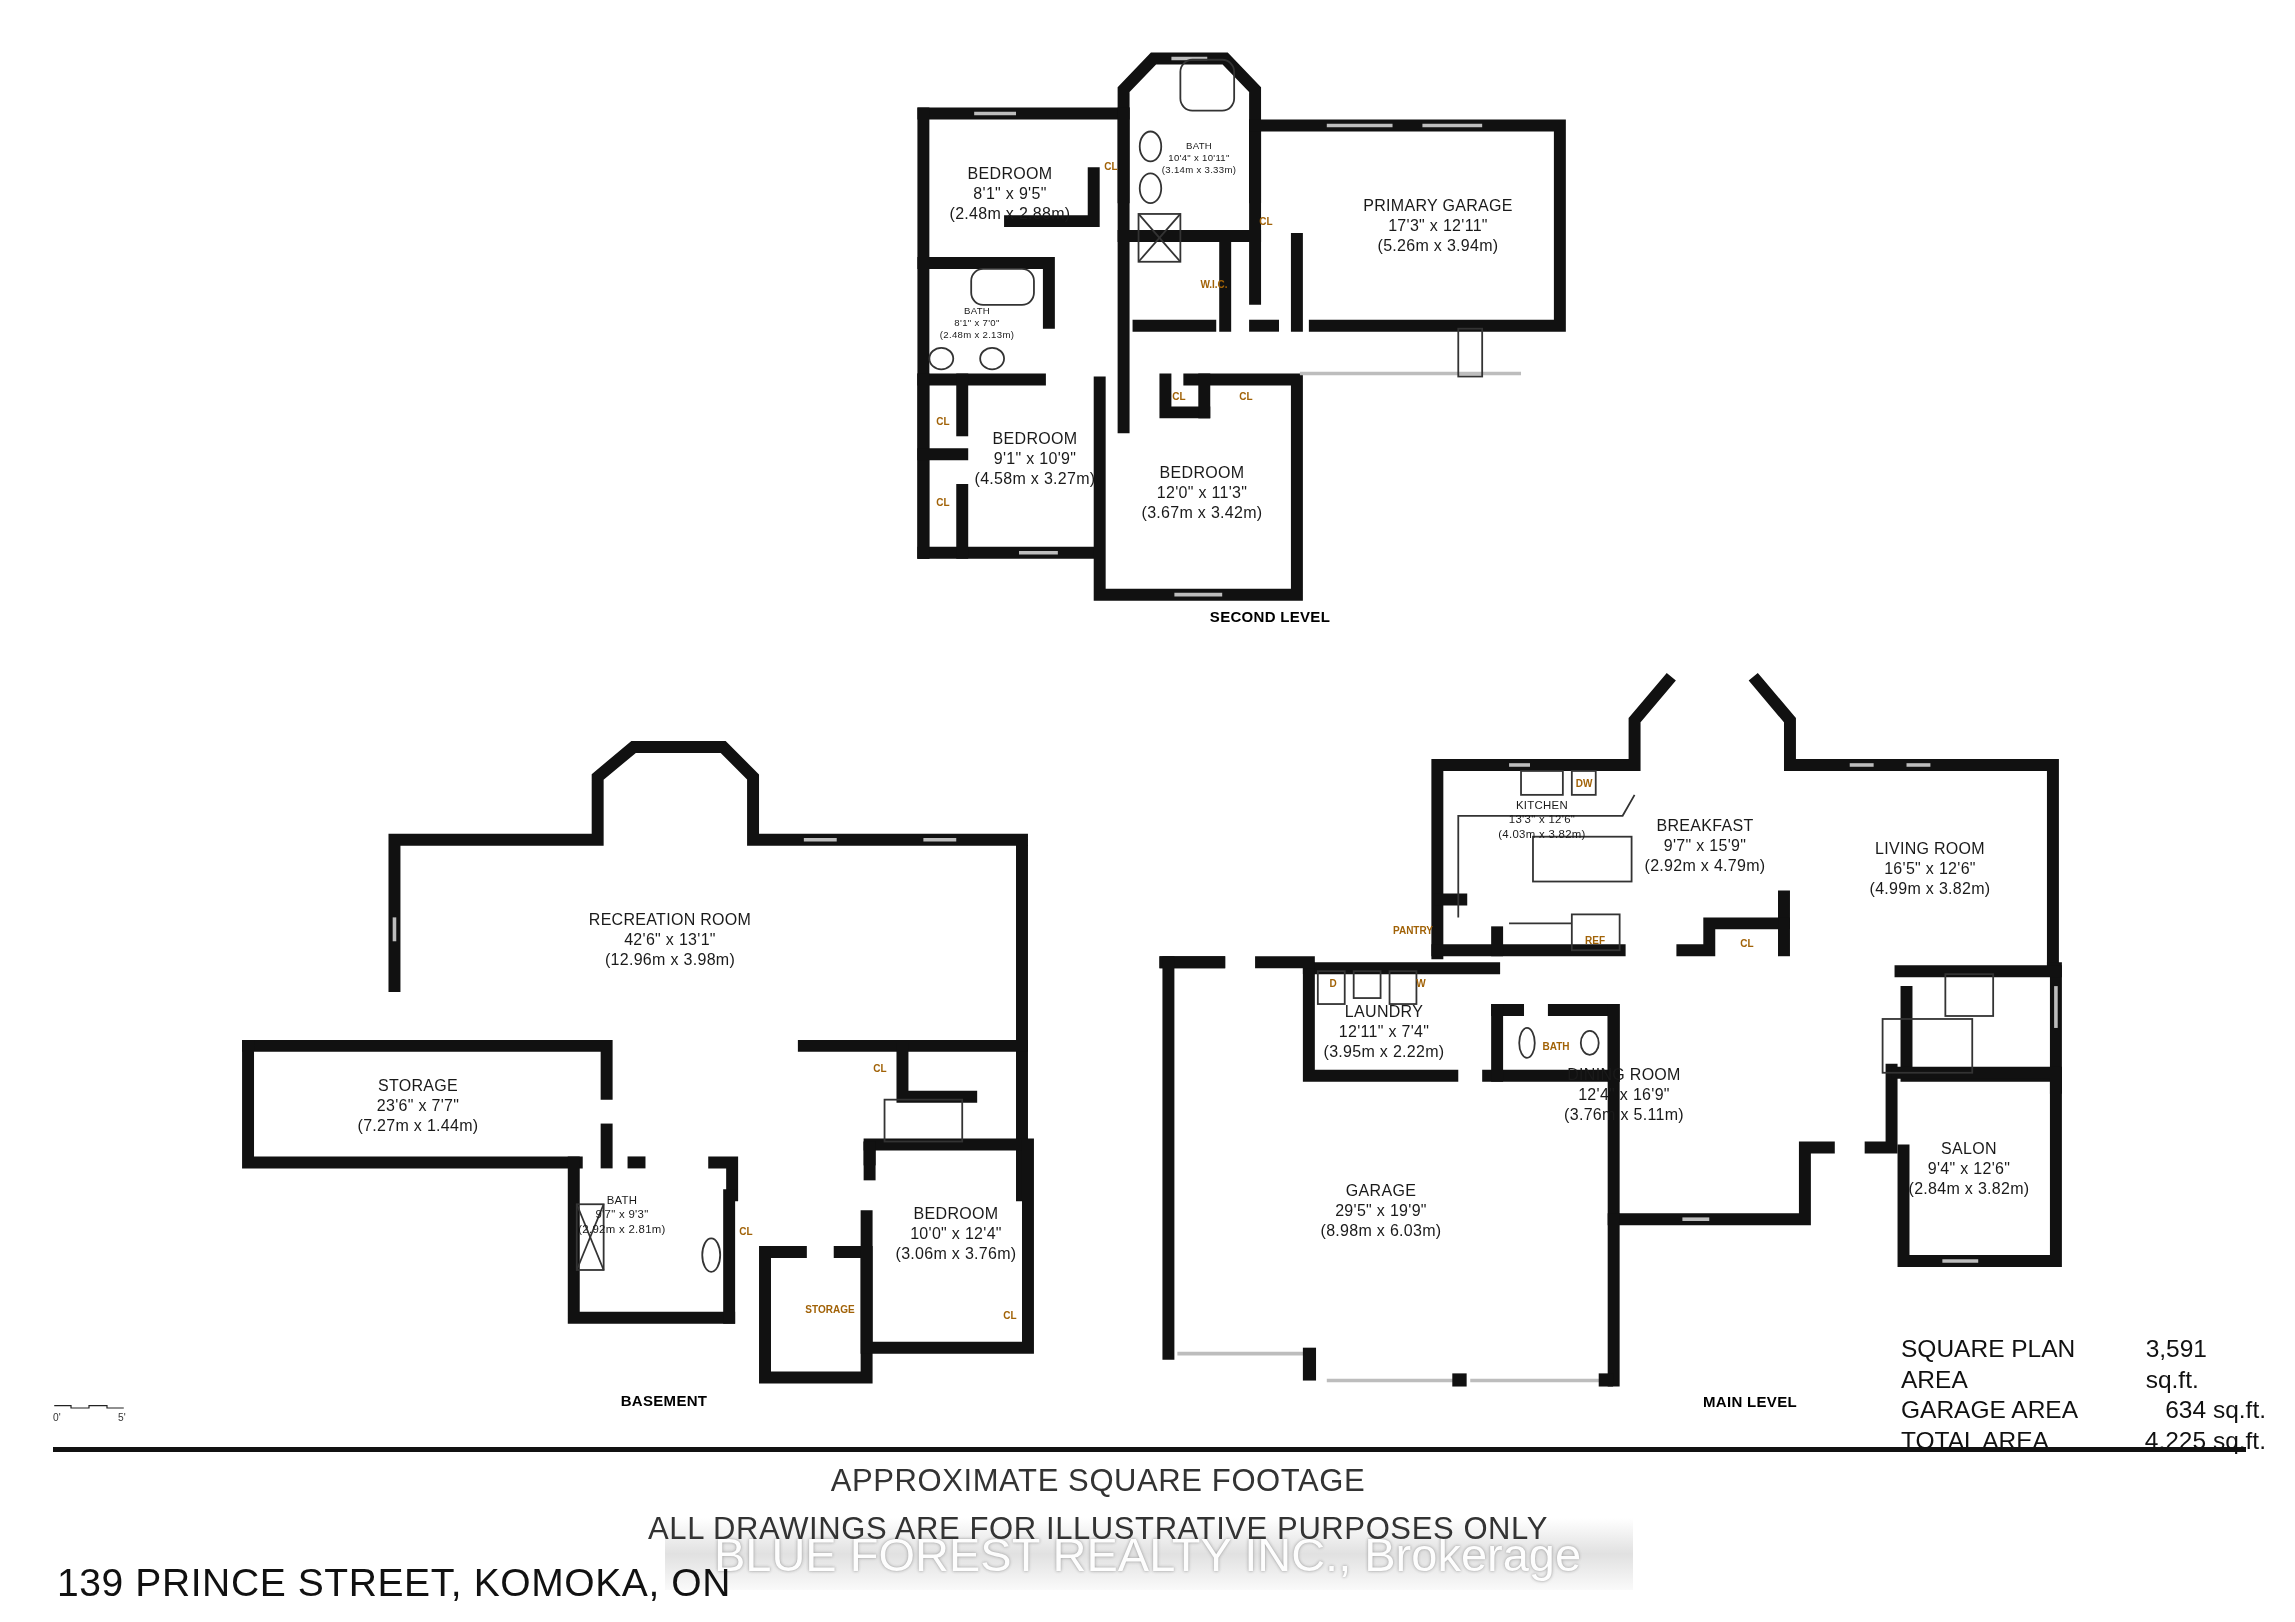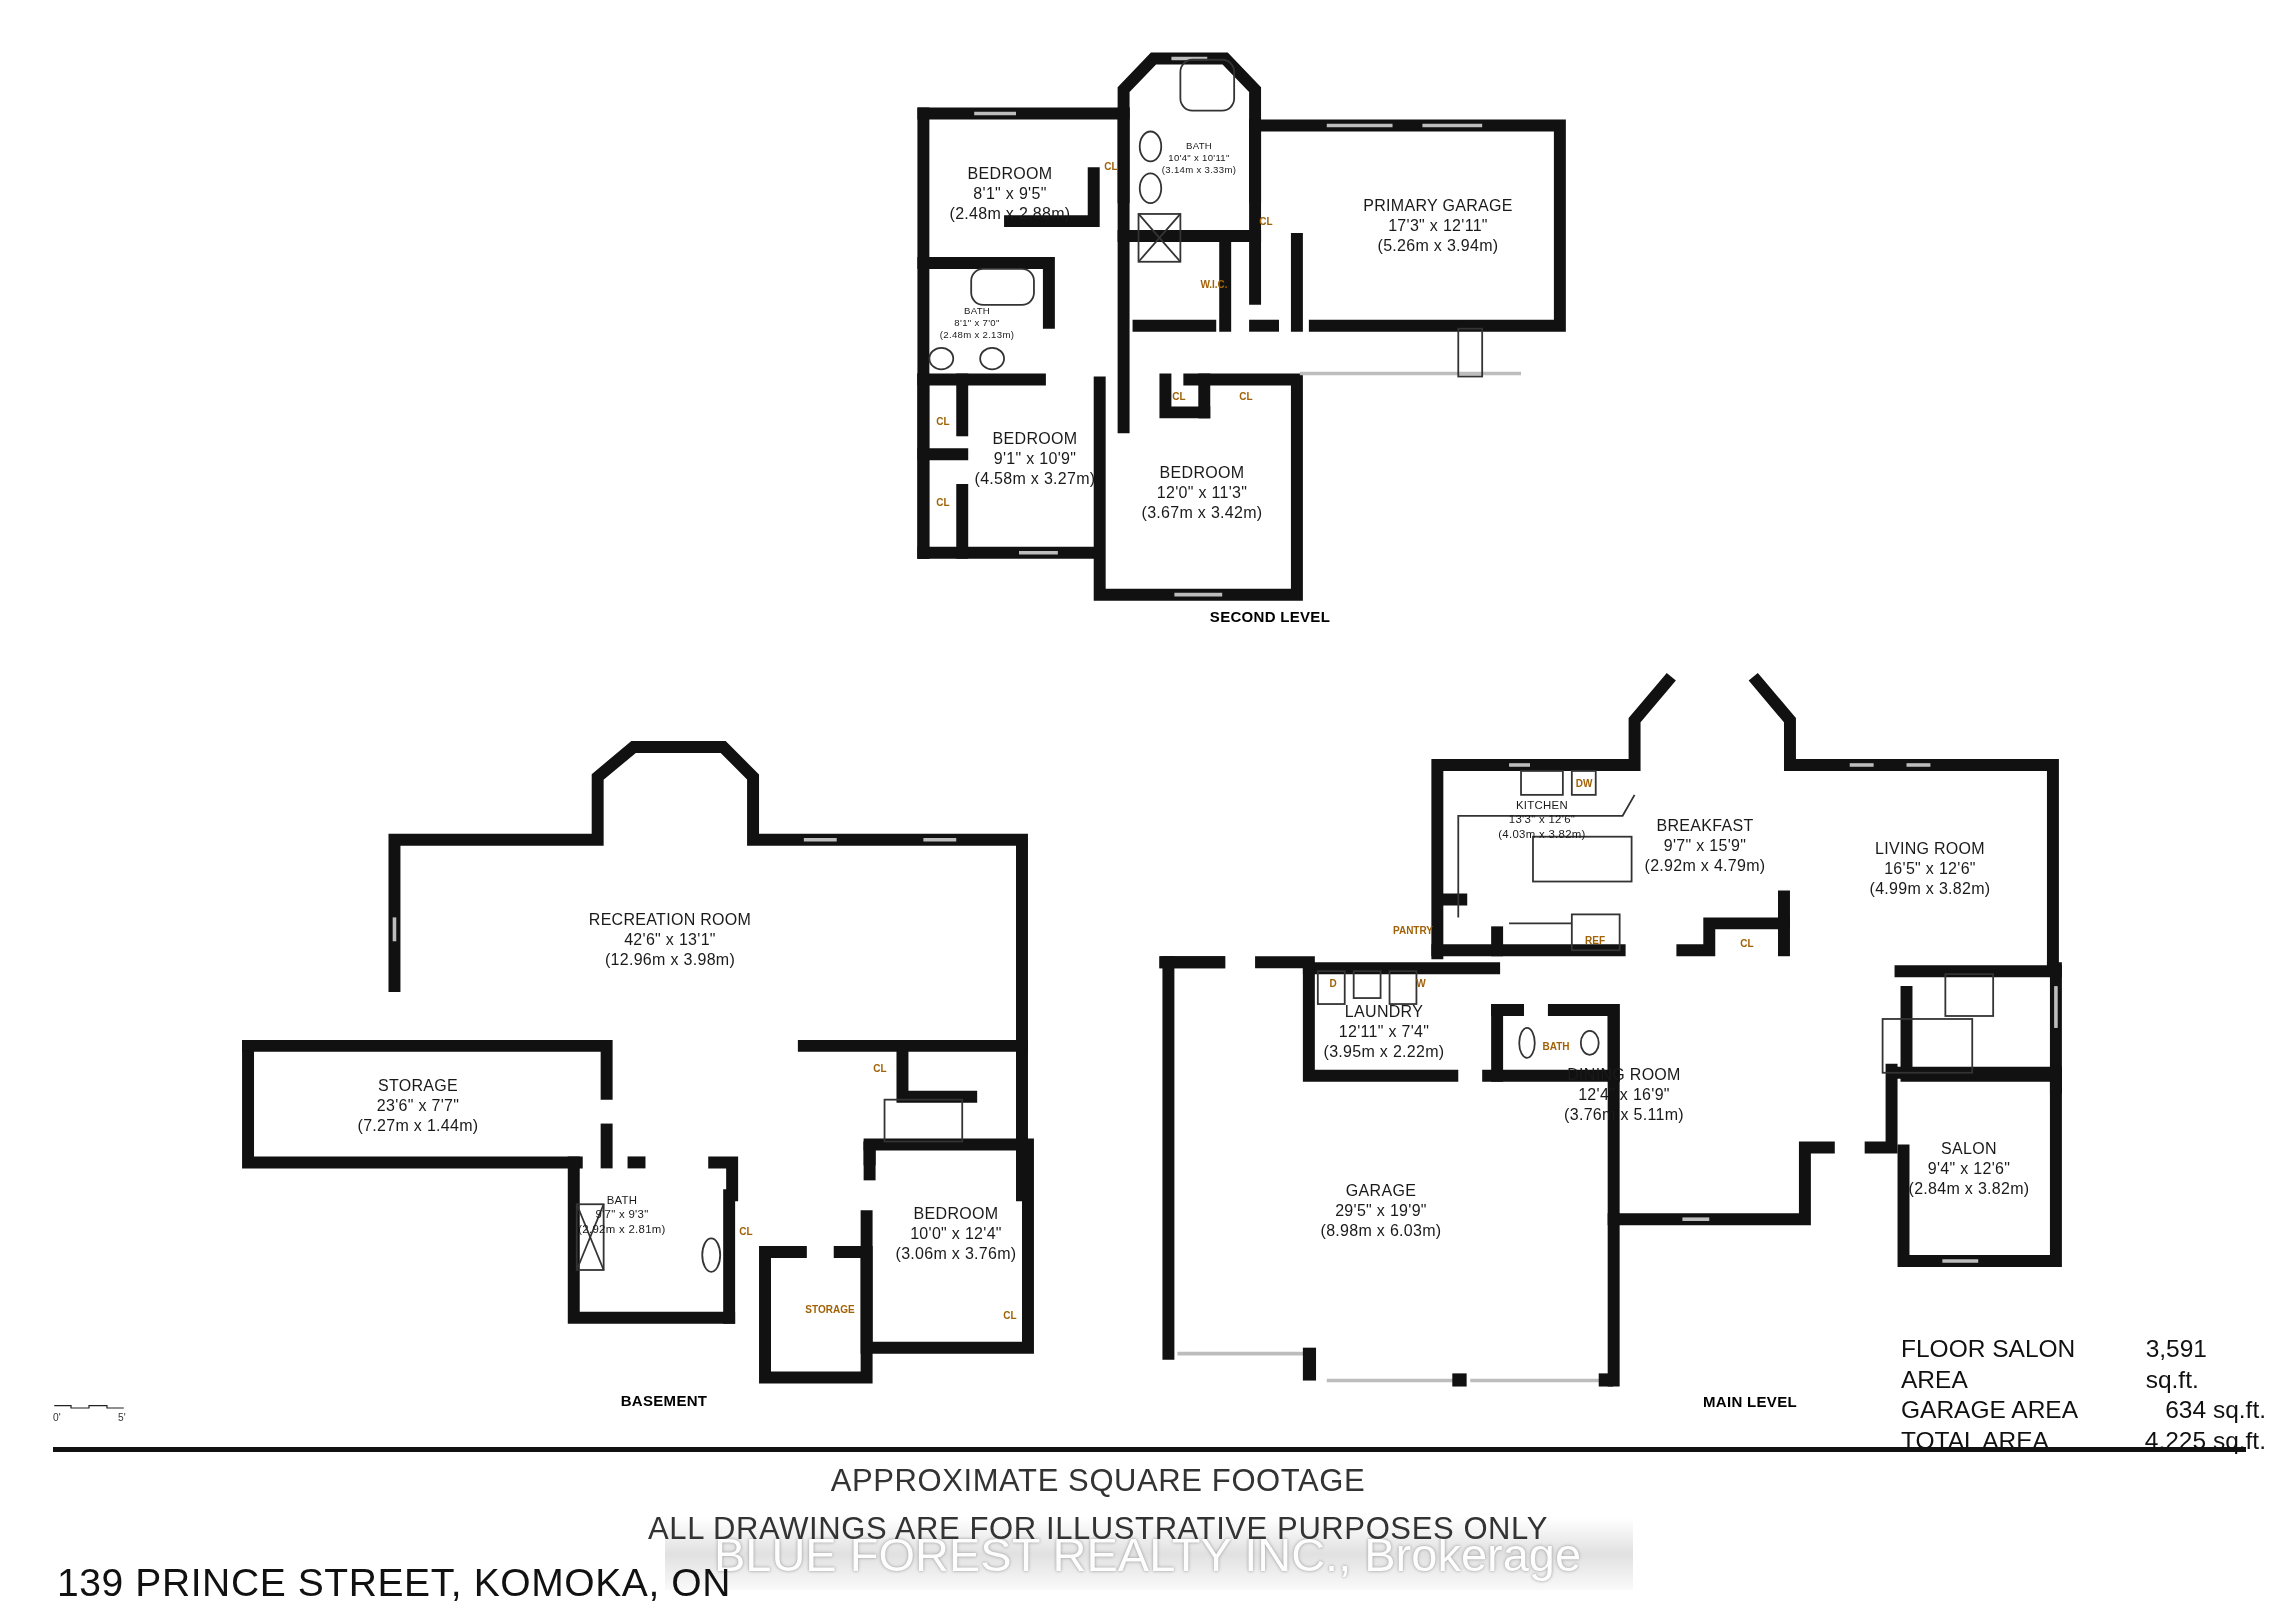--- a/index.html
+++ b/index.html
@@ -308,21 +308,21 @@
 <div class="scale-bar">
   <svg width="72" height="9.6" viewBox="0 0 120 16">
     <polyline points="2,6 30,6 30,10 60,10 60,6 90,6 90,10 118,10" fill="none" stroke="#222" stroke-width="2"></polyline>
   </svg>
   <span class="lbl" style="left:0">0'</span>
   <span class="lbl" style="left:65px">5'</span>
 </div>
 
 <div class="area-box">
   <div class="area-row">
-    <span>FLOOR SALON AREA</span>
+    <span>SQUARE PLAN AREA</span>
     <span>3,591 sq.ft.</span>
   </div>
   <div class="area-row">
     <span>GARAGE AREA</span>
     <span>634 sq.ft.</span>
   </div>
   <div class="area-row">
     <span>TOTAL AREA</span>
     <span>4,225 sq.ft.</span>
   </div>

